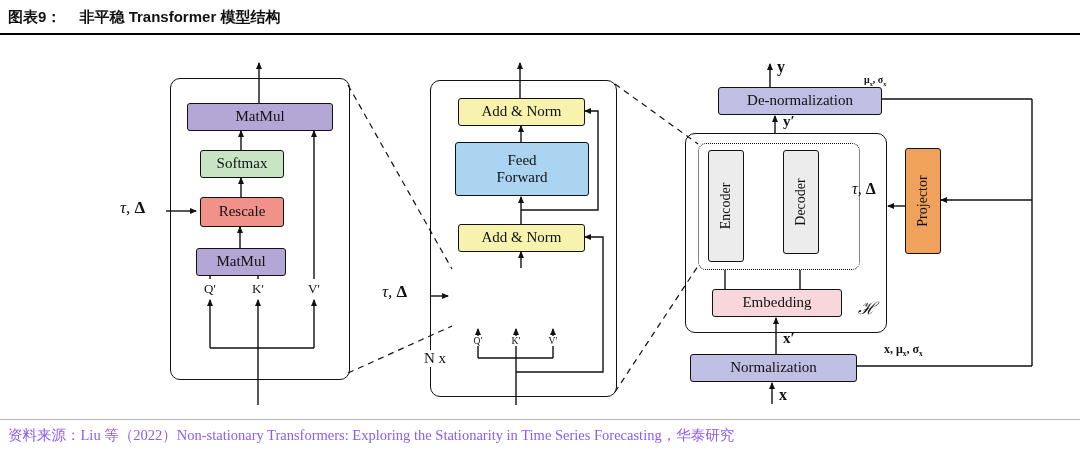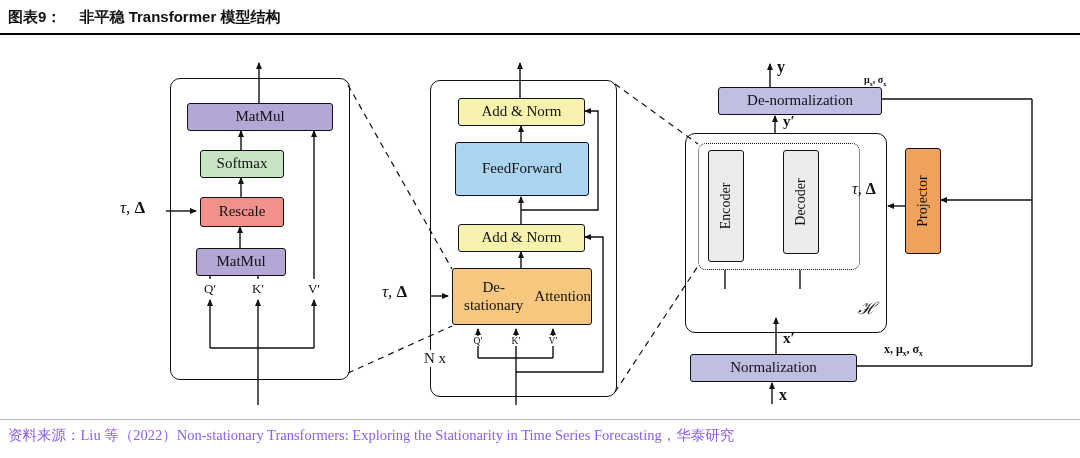--- a/index.html
+++ b/index.html
@@ -8,21 +8,21 @@
   .header{position:absolute;left:8px;top:8px;font-size:15px;font-weight:bold;z-index:5;}
   .fig-label{margin-right:14px;margin-top:20px;}
   .header-rule{position:absolute;left:0;top:33px;width:1080px;height:2px;background:#000;z-index:5;}
   .footer-rule{position:absolute;left:0;top:419px;width:1080px;height:1px;background:#b5b5b5;z-index:5;}
   .source{position:absolute;left:8px;top:426px;font-family:"Liberation Serif",serif;
           font-size:14.5px;color:#8b5cf6;z-index:5;}
   .panel{position:absolute;border:1.6px solid #111;border-radius:10px;background:#fff;z-index:0;}
   .box{position:absolute;border:1.4px solid #111;border-radius:3px;display:flex;
        align-items:center;justify-content:center;text-align:center;
        font-family:"Liberation Serif",serif;font-size:15px;z-index:2;line-height:1.15;}
-  .col{flex-direction:row;}
+  .col{flex-direction:column;}
   .vbox{position:absolute;border:1.4px solid #111;border-radius:3px;display:flex;
         align-items:center;justify-content:center;z-index:2;}
   .vtext{transform:rotate(-90deg);white-space:nowrap;font-family:"Liberation Serif",serif;font-size:14px;}
   .dotted{position:absolute;border:1.6px dotted #111;border-radius:8px;background:#fff;z-index:1;}
   .mlabel{position:absolute;font-family:"Liberation Serif",serif;z-index:3;white-space:nowrap;}
   .mbold{font-weight:bold;}
   .mlabel sub{font-size:0.62em;}
   .qkv{position:absolute;font-family:"Liberation Serif",serif;font-size:13px;width:18px;
        text-align:center;background:#fff;z-index:2;}
   .slabel{position:absolute;font-family:"Liberation Serif",serif;font-size:9.5px;width:16px;
@@ -105,44 +105,41 @@
   <span class="qkv" style="left:305px;top:281px">V′</span>
   <div class="mlabel" style="left:120px;top:198px;font-size:17px"><i>τ, </i><b>Δ</b></div>
 
   <div class="panel" style="left:430px;top:80px;width:185px;height:315px"></div>
   <div class="box" style="left:458px;top:98px;width:125px;height:26px;background:#f7f3ae">Add &amp; Norm</div>
   <div class="box col" style="left:455px;top:142px;width:132px;height:52px;background:#aad4f0">
     <span>Feed</span>
     <span>Forward</span>
   </div>
   <div class="box" style="left:458px;top:224px;width:125px;height:26px;background:#f7f3ae">Add &amp; Norm</div>
-  <div class="box col" style="left:452px;top:268px;width:138px;height:55px;background:#f8c880">
-    <span>De-stationary</span>
-    <span>Attention</span>
-  </div>
   <span class="slabel" style="left:470px;top:336px">Q′</span>
   <span class="slabel" style="left:508px;top:336px">K′</span>
   <span class="slabel" style="left:545px;top:336px">V′</span>
   <div class="mlabel" style="left:422px;top:350px;font-size:15px;background:#fff;padding:0 2px">N x</div>
   <div class="mlabel" style="left:382px;top:282px;font-size:17px"><i>τ, </i><b>Δ</b></div>
 
   <div class="mlabel mbold" style="left:777px;top:58px;font-size:16px">y</div>
   <div class="box" style="left:718px;top:87px;width:162px;height:26px;background:#bfbfe3">De-normalization</div>
   <div class="mlabel mbold" style="left:864px;top:74px;font-size:10px"><span>μ</span><sub>x</sub><span>, σ</span><sub>x</sub></div>
   <div class="mlabel mbold" style="left:783px;top:113px;font-size:15px">y′</div>
 
   <div class="panel" style="left:685px;top:133px;width:200px;height:198px"></div>
   <div class="dotted" style="left:698px;top:143px;width:160px;height:125px"></div>
   <div class="vbox" style="left:708px;top:150px;width:34px;height:110px;background:#ececec">
     <span class="vtext">Encoder</span>
   </div>
   <div class="vbox" style="left:783px;top:150px;width:34px;height:102px;background:#ececec">
     <span class="vtext">Decoder</span>
   </div>
   <div class="mlabel" style="left:858px;top:296px;font-size:17px;font-style:italic">ℋ</div>
+  <div class="box" style="left:712px;top:289px;width:128px;height:26px;background:#f8d7dc">Embedding</div>
 
   <div class="mlabel mbold" style="left:783px;top:330px;font-size:15px">x′</div>
   <div class="box" style="left:690px;top:354px;width:165px;height:26px;background:#bfbfe3">Normalization</div>
   <div class="mlabel mbold" style="left:779px;top:386px;font-size:16px">x</div>
   <div class="mlabel mbold" style="left:884px;top:342px;font-size:12px"><span>x, μ</span><sub>x</sub><span>, σ</span><sub>x</sub></div>
 
   <div class="vbox" style="left:905px;top:148px;width:34px;height:104px;background:#f0a25c">
     <span class="vtext">Projector</span>
   </div>
   <div class="mlabel" style="left:852px;top:180px;font-size:16px"><i>τ, </i><b>Δ</b></div>

